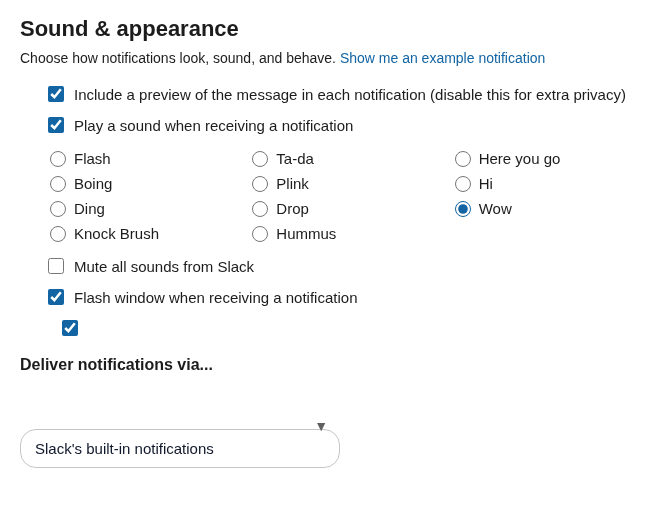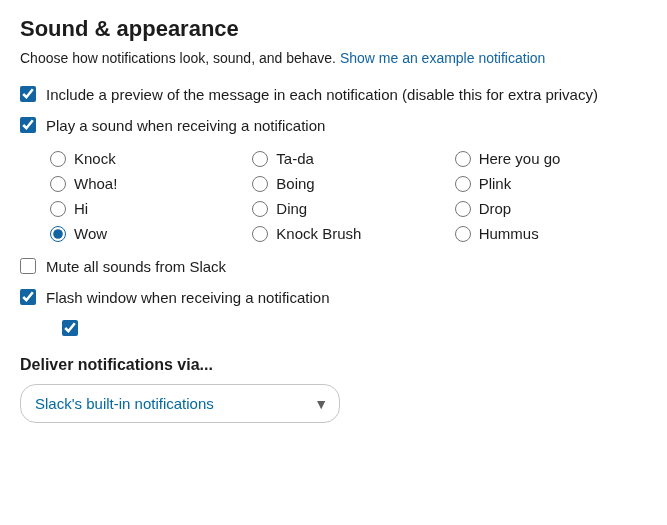--- a/index.html
+++ b/index.html
@@ -33,20 +33,21 @@
     .subtitle a {
       color: #1264a3;
       text-decoration: none;
     }
 
     .checkbox-row {
       display: flex;
       align-items: flex-start;
       margin-bottom: 10px;
       gap: 10px;
+      margin-left: 28px;
     }
 
     .checkbox-row input[type="checkbox"] {
       margin-top: 2px;
       width: 16px;
       height: 16px;
       flex-shrink: 0;
       cursor: pointer;
       accent-color: #1264a3;
     }
@@ -107,27 +108,28 @@
     .dropdown-wrapper {
       position: relative;
       display: inline-block;
       width: 320px;
     }
 
     .dropdown-select {
       width: 100%;
       padding: 10px 40px 10px 14px;
       font-size: 15px;
-      color: #0369a1;
+      color: #0f172a;
       background: #fff;
       border: 1px solid #c6c6c6;
       border-radius: 16px;
       appearance: none;
       -webkit-appearance: none;
       cursor: pointer;
+      margin-top: 45px;
     }
 
     .dropdown-chevron {
       position: absolute;
       right: 12px;
       top: 50%;
       transform: translateY(-50%);
       pointer-events: none;
       color: #616061;
       font-size: 14px;
@@ -151,33 +153,29 @@
 <div class="checkbox-row">
   <input type="checkbox" id="play-sound" checked="" style="">
   <label for="play-sound">Play a sound when receiving a notification</label>
 </div>
 
 <div class="sound-options-section">
   <div class="sound-grid">
 
     <div class="sound-option">
       <input type="radio" name="sound" id="ding" value="ding" style="">
-      <label for="ding">Knock</label>
+      <label for="ding">Flash</label>
     </div>
     <div class="sound-option">
       <input type="radio" name="sound" id="tada" value="tada" style="">
       <label for="tada">Ta-da</label>
     </div>
     <div class="sound-option">
       <input type="radio" name="sound" id="hereyougo" value="hereyougo" style="">
       <label for="hereyougo">Here you go</label>
-    </div>
-    <div class="sound-option">
-      <input type="radio" name="sound" id="whoa" value="whoa" style="">
-      <label for="whoa">Whoa!</label>
     </div>
 
     <div class="sound-option">
       <input type="radio" name="sound" id="boing" value="boing" style="">
       <label for="boing">Boing</label>
     </div>
     <div class="sound-option">
       <input type="radio" name="sound" id="plink" value="plink" style="">
       <label for="plink">Plink</label>
     </div>

